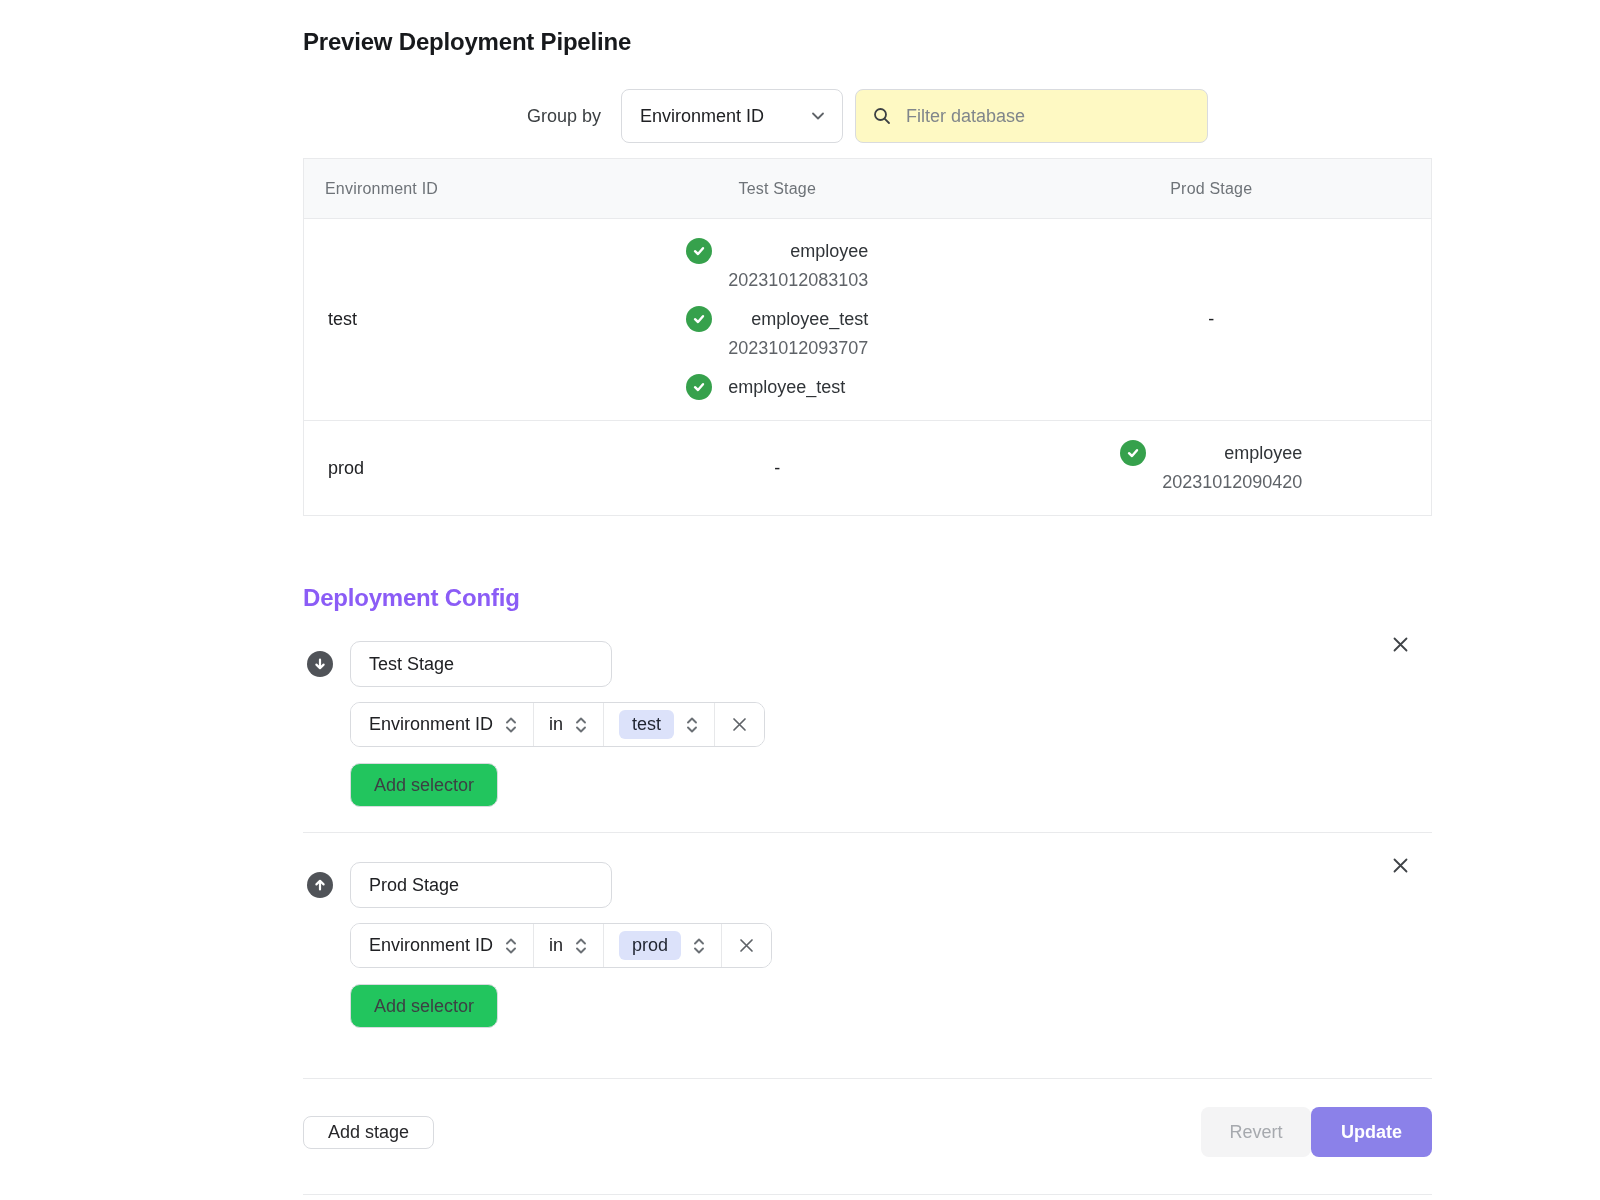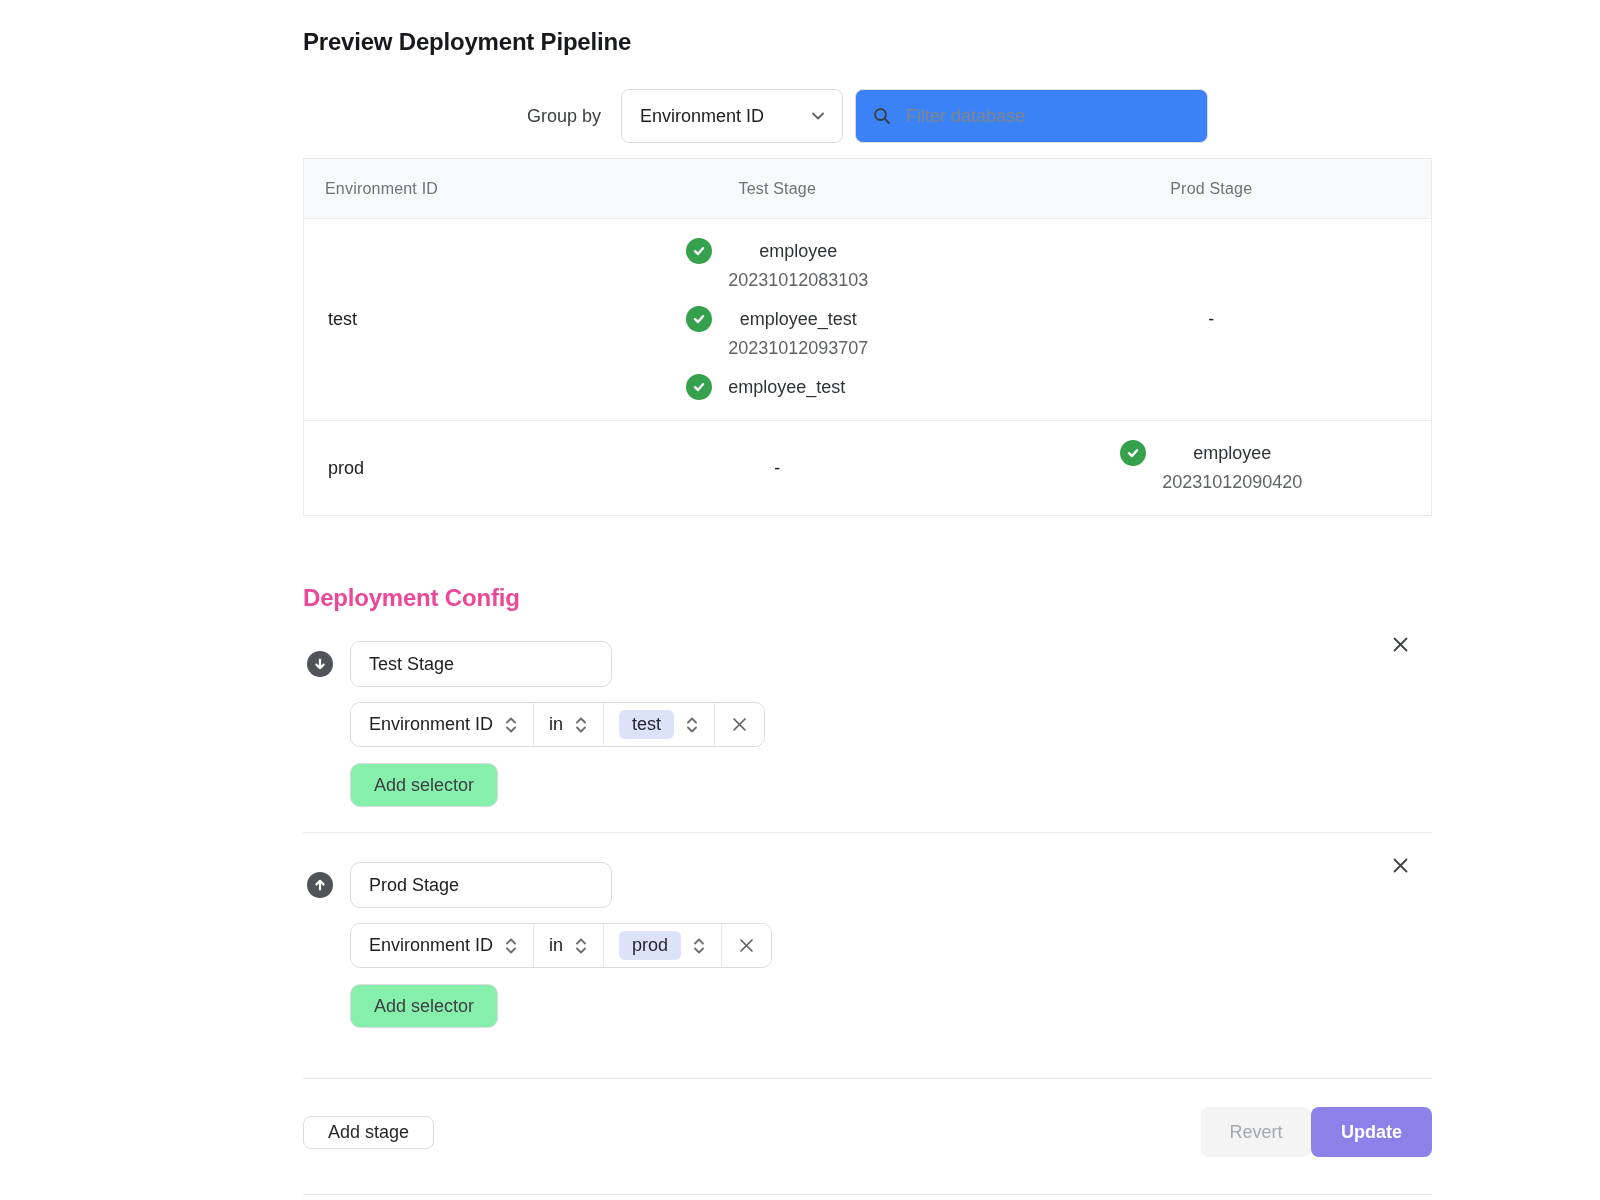--- a/index.html
+++ b/index.html
@@ -26,21 +26,21 @@
   .group-by-label { font-size:18px; color:#3c4043; margin-right:20px; }
   .dropdown {
     width:222px; height:54px;
     border:1px solid #d9dbdf; border-radius:8px; background:#fff;
     display:flex; align-items:center; justify-content:space-between;
     padding:0 16px 0 18px; font-size:18px; color:#202124; cursor:pointer;
     margin-right:12px;
   }
   .searchbox {
     width:353px; height:54px;
-    border:1px solid #d9dbdf; border-radius:8px; background:#3b82f6;
+    border:1px solid #d9dbdf; border-radius:8px; background:#fef9c3;
     display:flex; align-items:center; gap:12px; padding:0 16px;
   }
   .searchbox input {
     border:none; outline:none; flex:1; font-size:18px;
     font-family:"Liberation Sans", sans-serif; color:#202124; background:transparent;
   }
   .searchbox input::placeholder { color:#80868b; }
 
   
   table.pipeline {
@@ -58,35 +58,35 @@
   table.pipeline th.col-test { width:38%; }
   table.pipeline th.col-prod { width:39%; }
   table.pipeline tbody tr { border-top:1px solid #e9eaec; }
   table.pipeline td { text-align:center; vertical-align:middle; padding:18px 0; }
   table.pipeline td.env-cell { text-align:left; padding-left:24px; color:#202124; }
   .row-test { height:200px; }
   .row-prod { height:84px; }
 
   .deploy-list {
     display:inline-flex; flex-direction:column; align-items:flex-start;
-    gap:10px; text-align:center;
+    gap:10px; text-align:right;
   }
   .deploy-item { display:flex; align-items:flex-start; gap:16px; }
   .check-icon {
     flex:0 0 auto; width:26px; height:26px; border-radius:50%;
     background:#36a14c; display:flex; align-items:center; justify-content:center;
     margin-top:1px;
   }
   .deploy-name { font-size:18px; line-height:29px; color:#303438; }
   .deploy-version { font-size:18px; line-height:29px; color:#5f6368; }
   .dash { color:#202124; }
 
   
   .config-heading {
-    margin:68px 0 0; font-size:24px; font-weight:700; color:#ec4899;
+    margin:68px 0 0; font-size:24px; font-weight:700; color:#8b5cf6;
     letter-spacing:-0.2px;
   }
   .stage { position:relative; padding:29px 0 25px; }
   .stage + .stage { border-top:1px solid #e9eaec; }
   .stage-head { display:flex; align-items:center; gap:17px; }
   .stage-circle {
     margin-left:4px; width:26px; height:26px; border-radius:50%;
     background:#505358; display:flex; align-items:center; justify-content:center;
     flex:0 0 auto;
   }
@@ -116,21 +116,21 @@
   .seg:first-child { padding-left:18px; }
   .seg:last-child { border-right:none; }
   .value-badge {
     background:#dce2fa; border-radius:6px; padding:4px 13px;
     font-size:18px; color:#1f2430;
   }
   .remove-seg { padding:0 15px; }
 
   .add-selector-btn {
     margin:16px 0 0 47px; height:44px; padding:0 23px;
-    border:1px solid #d9dbdf; border-radius:10px; background:#86efac;
+    border:1px solid #d9dbdf; border-radius:10px; background:#22c55e;
     font-size:18px; color:#3c4043; cursor:pointer;
     font-family:"Liberation Sans", sans-serif;
   }
 
   
   .config-footer {
     border-top:1px solid #e9eaec; margin-top:25px; padding-top:28px;
     display:flex; justify-content:space-between; align-items:center;
   }
   .add-stage-btn {

